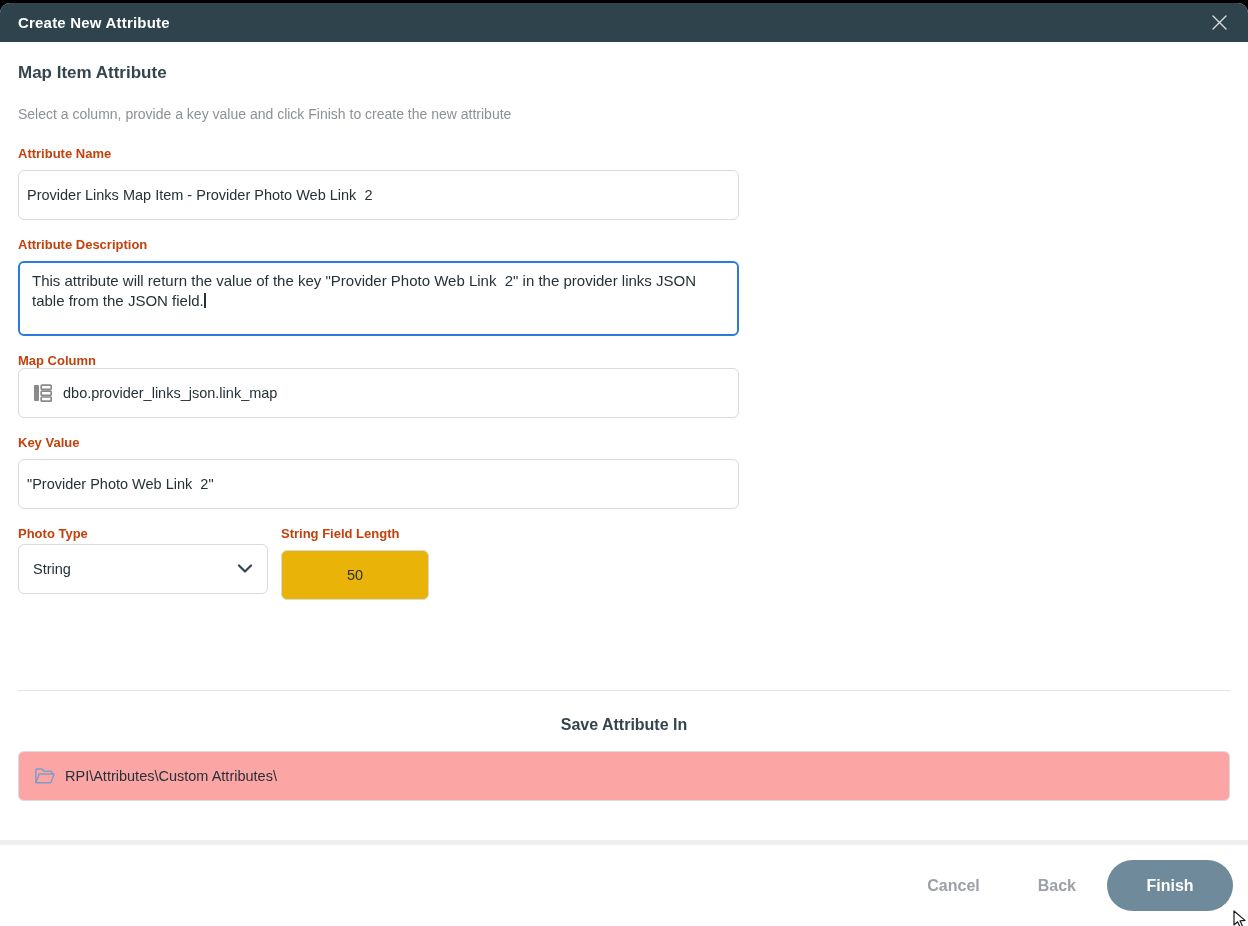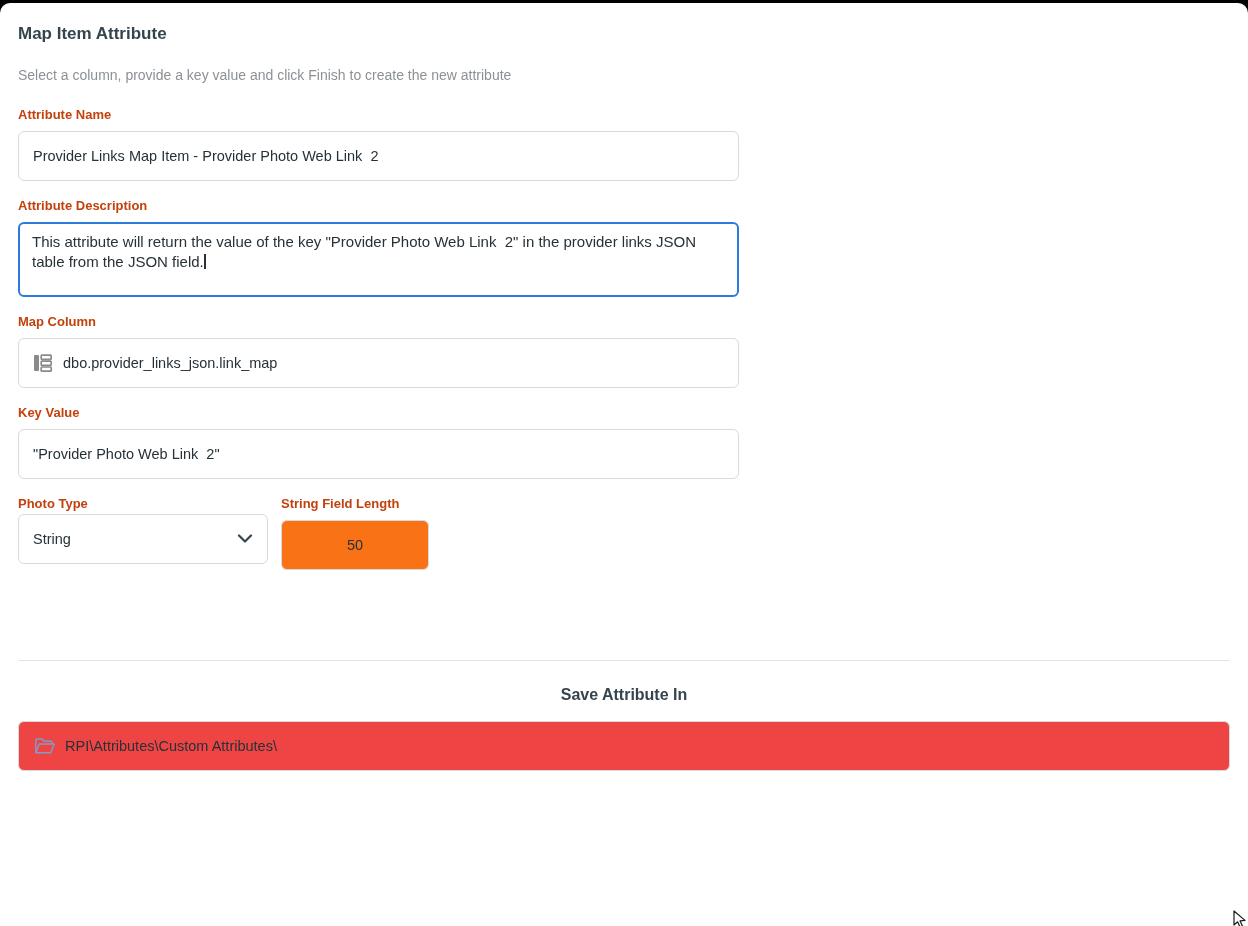--- a/index.html
+++ b/index.html
@@ -60,21 +60,21 @@
     color: #c2410c;
     line-height: 15px;
   }
   .field-label.first { margin-top: 24px; }
   .text-input {
     margin-top: 9px;
     width: 721px;
     height: 50px;
     border: 1px solid #d8dadc;
     border-radius: 6px;
-    padding: 0 14px;
+    padding: 0 8px;
     font-size: 14.5px;
     color: #263238;
     font-family: "Liberation Sans", sans-serif;
     background: #fff;
     outline: none;
     display: block;
   }
   .textarea-box {
     margin-top: 9px;
     width: 721px;
@@ -91,21 +91,20 @@
   .textarea-box .textarea-text { white-space: pre-wrap; }
   .textarea-box .textarea-text::after {
     content: "";
     display: inline-block;
     width: 1.5px; height: 15px;
     background: #263238;
     vertical-align: -2px;
     margin-left: 0.5px;
   }
   .icon-input {
-    margin-top: 9px;
     width: 721px;
     height: 50px;
     border: 1px solid #d8dadc;
     border-radius: 6px;
     padding: 0 14px;
     display: flex;
     align-items: center;
     gap: 10px;
     background: #fff;
   }
@@ -134,21 +133,21 @@
   .length-input {
     margin-top: 9px;
     width: 148px;
     height: 50px;
     border: 1px solid #d8dadc;
     border-radius: 6px;
     text-align: center;
     font-size: 14.5px;
     color: #263238;
     font-family: "Liberation Sans", sans-serif;
-    background: #f97316;
+    background: #eab308;
     outline: none;
     display: block;
   }
   .divider {
     margin-top: 90px;
     height: 1px;
     background: #e4e4e4;
     border: none;
   }
   .save-heading {
@@ -162,21 +161,21 @@
   .save-input {
     margin-top: 17px;
     width: 1212px;
     height: 50px;
     border: 1px solid #d8dadc;
     border-radius: 6px;
     padding: 16px 14px;
     display: flex;
     align-items: center;
     gap: 10px;
-    background: #ef4444;
+    background: #fca5a5;
   }
   .save-input .input-text { font-size: 14.5px; color: #263238; white-space: pre; }
   
   .footer {
     position: absolute;
     left: 0; right: 0; bottom: 0;
     height: 86px;
     background: #fff;
     border-top: 5px solid #efefef;
     display: flex;
@@ -213,20 +212,30 @@
     right: 1px; bottom: -2px;
     pointer-events: none;
   }
   svg { display: block; }
 </style>
 </head>
 <body>
 
 <div class="dialog">
 
+  <div class="titlebar">
+    <span class="title">Create New Attribute</span>
+    <button class="close-btn">
+      <span>
+        <svg width="17" height="17" viewBox="0 0 17 17">
+          <path d="M2 2 L15 15 M15 2 L2 15" stroke="#d7dde0" stroke-width="1.4" stroke-linecap="round" fill="none"></path>
+        </svg>
+      </span>
+    </button>
+  </div>
 
   <div class="content">
 
     <div class="wizard-heading">Map Item Attribute</div>
     <div class="wizard-subtitle">Select a column, provide a key value and click Finish to create the new attribute</div>
 
     <div class="field-label first">Attribute Name</div>
     <input class="text-input" type="text" value="Provider Links Map Item - Provider Photo Web Link  2" style="">
 
     <div class="field-label">Attribute Description</div>
@@ -276,20 +285,25 @@
         <svg width="22" height="20" viewBox="0 0 24 22">
           <path d="M3 18.5 V4.5 a1.2 1.2 0 0 1 1.2 -1.2 h5.6 l2.2 2.4 h7.5 a1.2 1.2 0 0 1 1.2 1.2 v2" fill="none" stroke="#7f9dc6" stroke-width="1.6" stroke-linejoin="round"></path>
           <path d="M3 18.5 L6.8 8.9 H23.2 L19.4 18.5 Z" fill="none" stroke="#7f9dc6" stroke-width="1.6" stroke-linejoin="round"></path>
         </svg>
       </span>
       <span class="input-text">RPI\Attributes\Custom Attributes\</span>
     </div>
 
   </div>
 
+  <div class="footer">
+    <button class="text-btn btn-cancel">Cancel</button>
+    <button class="text-btn btn-back">Back</button>
+    <button class="btn-finish">Finish</button>
+  </div>
 
 </div>
 
 <div class="cursor-arrow">
   <svg width="14" height="18" viewBox="0 0 14 18">
     <path d="M1 1 L1 15 L4.6 11.8 L7 17 L9.4 16 L7.1 10.9 L12 10.4 Z" fill="#ffffff" stroke="#1a1a1a" stroke-width="1.2" stroke-linejoin="round"></path>
   </svg>
 </div>
 
 </body></html>

